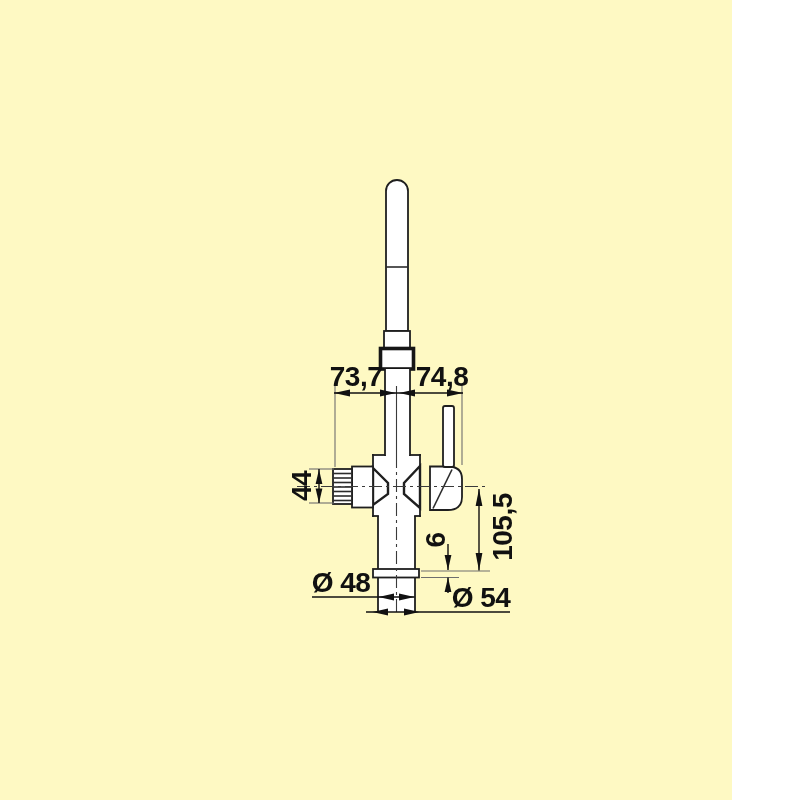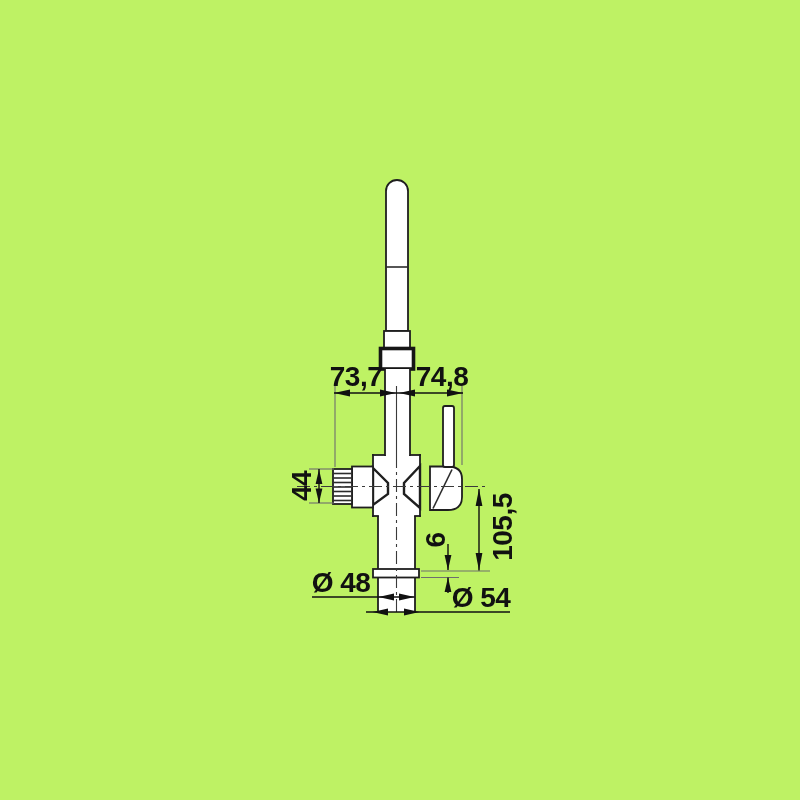--- a/index.html
+++ b/index.html
@@ -6,23 +6,23 @@
     margin: 0;
     padding: 0;
     background: #ffffff;
     width: 800px;
     height: 800px;
     overflow: hidden;
     font-family: "Liberation Sans", sans-serif;
   }
   .canvas {
     position: relative;
-    width: 800px;
+    width: 732px;
     height: 800px;
-    background: #bef264;
+    background: #fef9c3;
   }
   svg { display: block; }
   
   .outline  { stroke: #1f1f1f; stroke-width: 1.8; fill: none; stroke-linecap: square; }
   .outline-fill { stroke: #1f1f1f; stroke-width: 1.8; fill: #ffffff; }
   .thick    { stroke: #161616; stroke-width: 3.6; fill: #ffffff; }
   .cone     { stroke: #1f1f1f; stroke-width: 2.4; fill: #ffffff; }
   .inner    { stroke: #2b2b2b; stroke-width: 1.6; fill: none; }
   .dimline  { stroke: #111111; stroke-width: 1.4; fill: none; }
   .extline  { stroke: #6e6e6e; stroke-width: 1.1; fill: none; }

